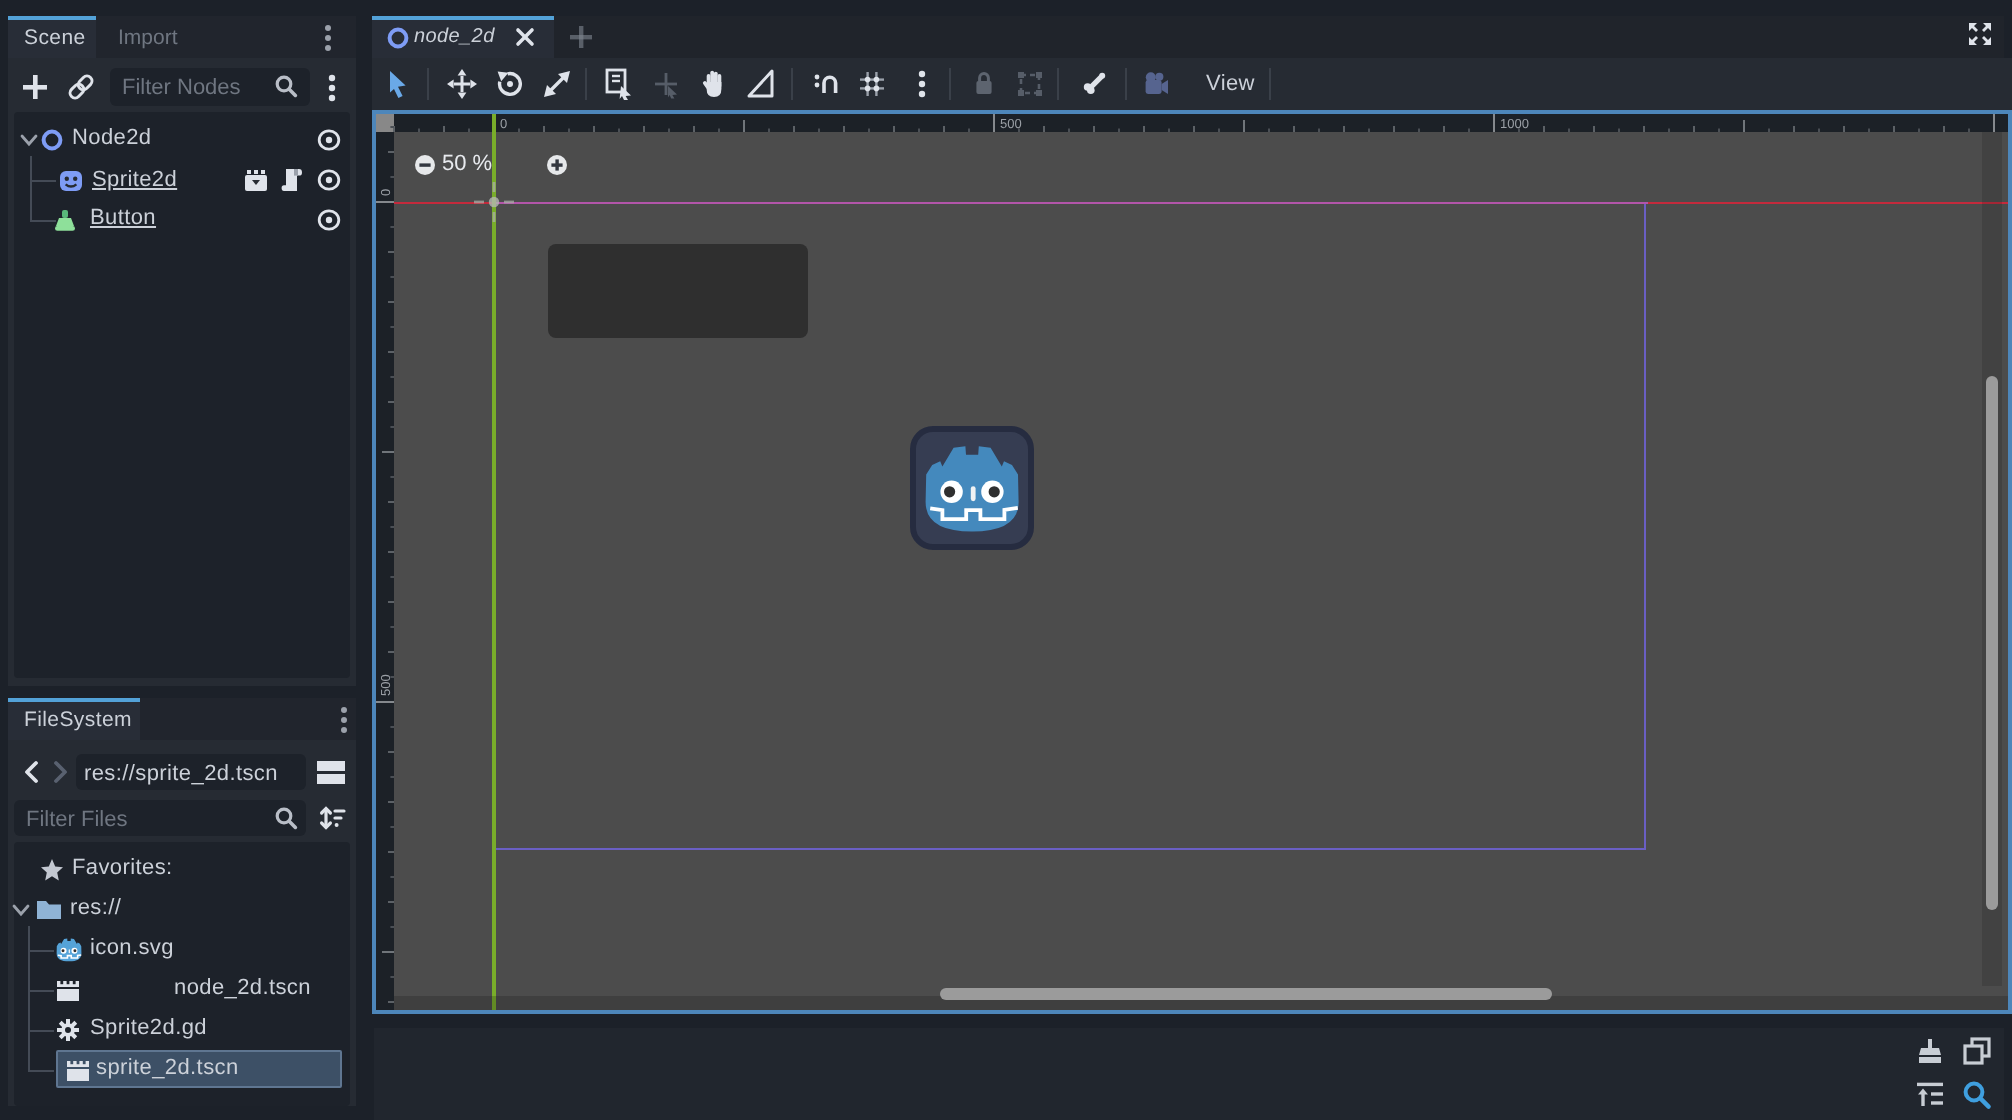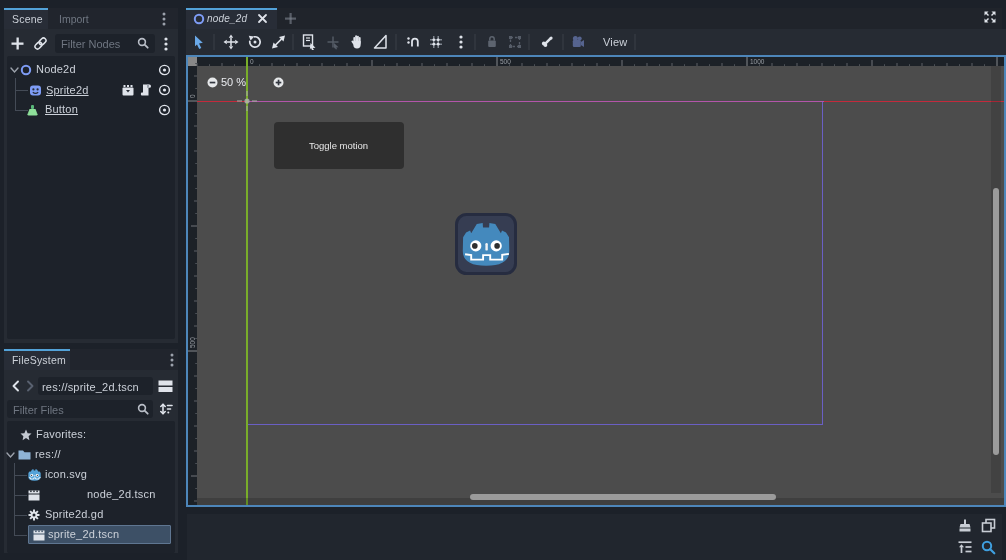--- a/index.html
+++ b/index.html
@@ -511,21 +511,20 @@
       <rect x="2.7" y="4.7" width="5.6" height="1.7" fill="#333740"></rect>
     </svg>
   <div class="abs" style="left:33px; top:18.5px; color:#e8eaee; font-size:11px;">50 %</div>
   <svg class="abs" style="left:84.5px; top:19.5px;" width="11" height="11" viewBox="0 0 11 11">
       <circle cx="5.5" cy="5.5" r="5" fill="#e6e8ea"></circle>
       <rect x="2.7" y="4.7" width="5.6" height="1.7" fill="#333740"></rect>
       <rect x="4.7" y="2.7" width="1.7" height="5.6" fill="#333740"></rect>
     </svg>
 
   <div class="abs" style="left:85.5px; top:65px; width:130px; height:47px; background:#2f2f2f; border-radius:4px;"></div>
-  <div class="abs" style="left:85.5px; top:65px; width:130px; height:47px; color:#e8e8e8; font-size:9.5px; display:flex; align-items:center; justify-content:center;">Toggle motion</div>
 
   <svg class="abs" style="left:267px; top:156px;" width="62" height="62" viewBox="0 0 62 62">
     <rect x="1.5" y="1.5" width="59" height="59" rx="10" fill="#363d52" stroke="#262c40" stroke-width="3"></rect>
     <path d="M8.1 24.3 L11.1 19.5 L15.1 17.6 L16.2 20.2 L21.8 10.9 L27.7 10.1 L28.0 14.4 L34.1 14.4 L34.4 10.1 L40.3 10.9 L45.9 20.2 L47.0 17.6 L51.0 19.5 L54.0 24.3 L54.3 38 Q54.3 52.8 31.1 52.8 Q7.8 52.8 7.8 38 Z" fill="#4489bd"></path>
     <circle cx="20.8" cy="32.9" r="5.6" fill="#ffffff"></circle>
       <circle cx="41.2" cy="32.9" r="5.6" fill="#ffffff"></circle>
     <circle cx="19.8" cy="32.9" r="2.8" fill="#2f2f2f"></circle>
       <circle cx="42.1" cy="32.9" r="2.8" fill="#2f2f2f"></circle>
     <rect x="30.4" y="30.1" width="2.4" height="7.5" rx="1.2" fill="#f0f2f4"></rect>
     <path d="M10.1 41.2 L16.2 42.1 V46.6 H28.1 V42.1 H35.2 V46.6 H47.2 V41.9 L53.9 40.9" stroke="#ffffff" stroke-width="1.9" fill="none"></path>

